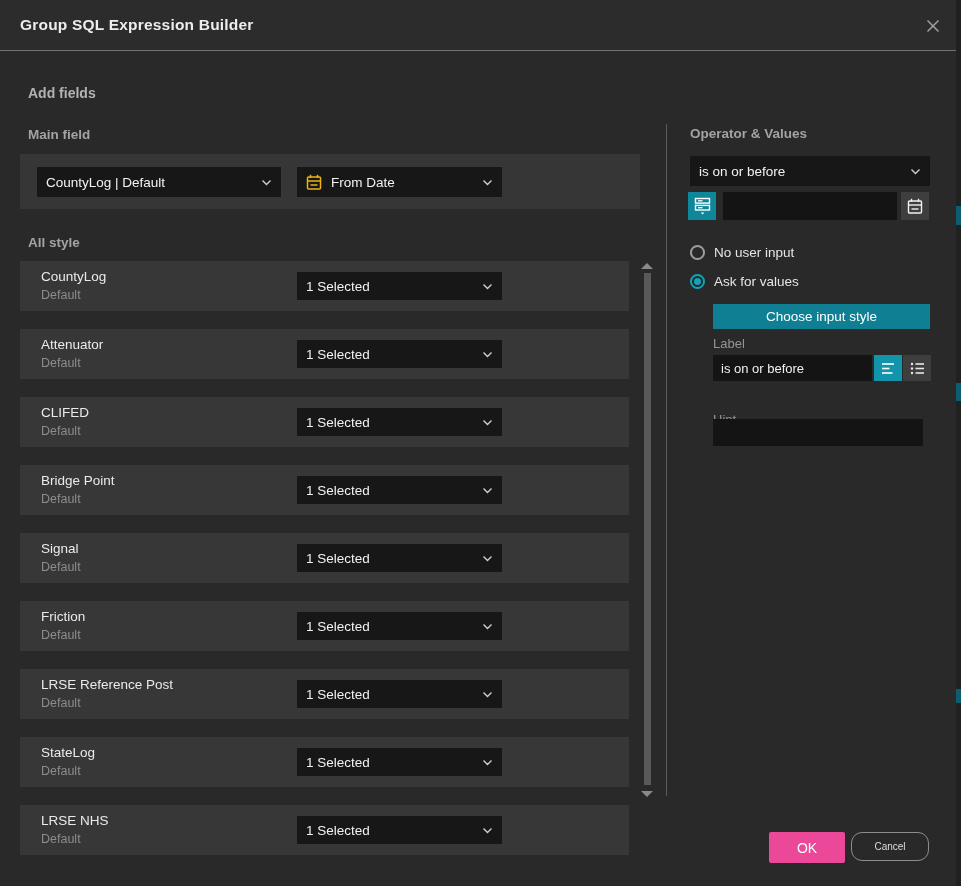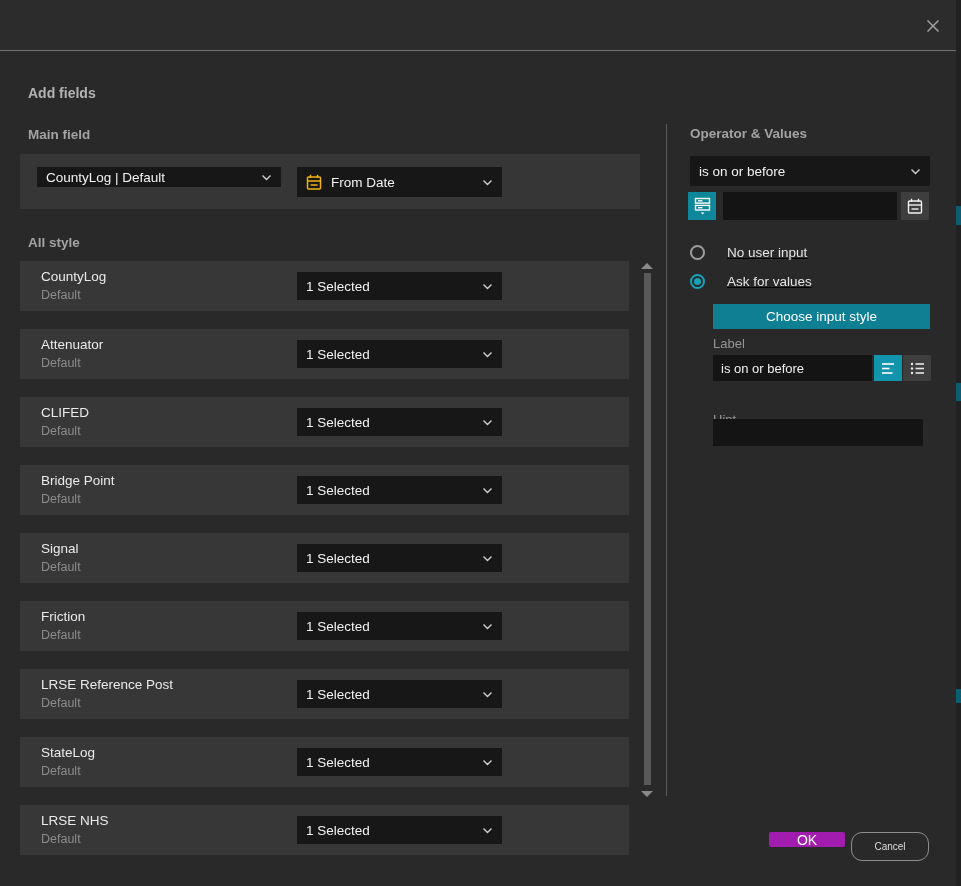--- a/index.html
+++ b/index.html
@@ -20,21 +20,21 @@
   .h-add { position:absolute; left:28px; top:85px; font-size:14px; font-weight:700; color:#b3b3b3; }
   .h-sub { position:absolute; font-size:13.5px; font-weight:700; color:#a3a3a3; }
 
   
   .select { display:flex; align-items:center; background:#171717; color:#f2f2f2; font-size:13.5px; padding:0 9px; cursor:pointer; }
   .select .lbl { white-space:nowrap; overflow:hidden; }
   .chev { margin-left:auto; flex:0 0 auto; }
 
   
   .main-panel { position:absolute; left:20px; top:154px; width:620px; height:55px; background:#363636; }
-  .main-sel-layer { position:absolute; left:17px; top:13px; width:244px; height:20px; }
+  .main-sel-layer { position:absolute; left:17px; top:13px; width:244px; height:30px; }
   .main-sel-field { position:absolute; left:277px; top:13px; width:205px; height:30px; }
   .cal-y { margin-right:9px; flex:0 0 auto; display:flex; }
 
   
   .rows { position:absolute; left:20px; top:261px; width:609px; display:flex; flex-direction:column; gap:18px; }
   .frow { position:relative; height:50px; background:#373737; }
   .frow .name { position:absolute; left:21px; top:8px; font-size:13.5px; color:#eaeaea; }
   .frow .sub { position:absolute; left:21px; top:27px; font-size:12.5px; color:#8d8d8d; }
   .frow .select { position:absolute; left:277px; top:11px; width:205px; height:28px; }
 
@@ -46,53 +46,54 @@
   .v-divider { position:absolute; left:666px; top:124px; width:1px; height:672px; background:#5b5b5b; }
 
   
   .op-label { left:690px; top:126px; }
   .op-select { position:absolute; left:690px; top:156px; width:240px; height:30px; }
 
   .val-iconbtn { position:absolute; left:688px; top:192px; width:28px; height:28px; background:#0f879b; display:flex; align-items:center; justify-content:center; cursor:pointer; }
   .val-input { position:absolute; left:723px; top:192px; width:174px; height:28px; background:#141414; border:none; color:#f0f0f0; font-size:13px; padding:0 8px; font-family:"Liberation Sans",sans-serif; }
   .val-calbtn { position:absolute; left:901px; top:192px; width:28px; height:28px; background:#3e3e3e; display:flex; align-items:center; justify-content:center; cursor:pointer; }
 
-  .radio-row { position:absolute; display:flex; gap:22px; cursor:pointer;text-decoration:underline; }
+  .radio-row { position:absolute; display:flex; gap:9px; cursor:pointer; }
   .radio { width:15px; height:15px; border-radius:50%; border:2px solid #9d9d9d; background:transparent; flex:0 0 auto; }
   .radio.on { border-color:#14a2b7; position:relative; }
   .radio.on::after { content:""; position:absolute; left:50%; top:50%; width:7px; height:7px; margin:-3.5px 0 0 -3.5px; border-radius:50%; background:#14a2b7; }
   .radio-lbl { font-size:13.5px; color:#e5e5e5; }
 
   .choose-btn { position:absolute; left:713px; top:304px; width:217px; height:25px; background:#0f7f93; border:none; color:#fff; font-size:13.5px; font-family:"Liberation Sans",sans-serif; cursor:pointer; display:flex; align-items:center; justify-content:center; }
 
   .cap { position:absolute; font-size:13px; color:#949494; }
   .label-input { position:absolute; left:713px; top:355px; width:159px; height:26px; background:#141414; border:none; color:#f0f0f0; font-size:13px; padding:0 8px; font-family:"Liberation Sans",sans-serif; }
   .toggle { position:absolute; top:355px; width:28px; height:26px; display:flex; align-items:center; justify-content:center; cursor:pointer; }
   .toggle.teal { left:874px; background:#1295ab; }
   .toggle.gray { left:903px; background:#3e3e3e; }
   .hint-input { position:absolute; left:713px; top:419px; width:210px; height:27px; background:#141414; border:none; color:#f0f0f0; font-size:13px; padding:0 8px; font-family:"Liberation Sans",sans-serif; }
 
   
-  .ok-btn { position:absolute; left:769px; top:832px; width:76px; height:15px; background:#a21caf; border:none; border-radius:2px; color:#fff; font-size:14px; font-family:"Liberation Sans",sans-serif; cursor:pointer; }
+  .ok-btn { position:absolute; left:769px; top:832px; width:76px; height:31px; background:#ec4899; border:none; border-radius:2px; color:#fff; font-size:14px; font-family:"Liberation Sans",sans-serif; cursor:pointer; }
   .cancel-btn { position:absolute; left:851px; top:832px; width:78px; height:29px; background:transparent; border:1px solid #8d8d8d; border-radius:11px; color:#dedede; font-size:10px; font-family:"Liberation Sans",sans-serif; cursor:pointer; }
 </style>
 </head>
 <body>
 
 <div class="screen">
 
   <div class="backdrop-strip">
     <div class="backdrop-frag" style="top:206px; height:19px;"></div>
     <div class="backdrop-frag" style="top:383px; height:18px;"></div>
     <div class="backdrop-frag" style="top:689px; height:14px; background:#0d5d70;"></div>
   </div>
 
   <div class="dialog">
 
     <div class="header">
+      <div class="title">Group SQL Expression Builder</div>
       <div class="close-btn">
         <svg width="18" height="18" viewBox="0 0 18 18">
           <line x1="3.5" y1="3.5" x2="14.5" y2="14.5" stroke="#a3a3a3" stroke-width="1.4"></line>
           <line x1="14.5" y1="3.5" x2="3.5" y2="14.5" stroke="#a3a3a3" stroke-width="1.4"></line>
         </svg>
       </div>
     </div>
 
     <div class="h-add">Add fields</div>
 

